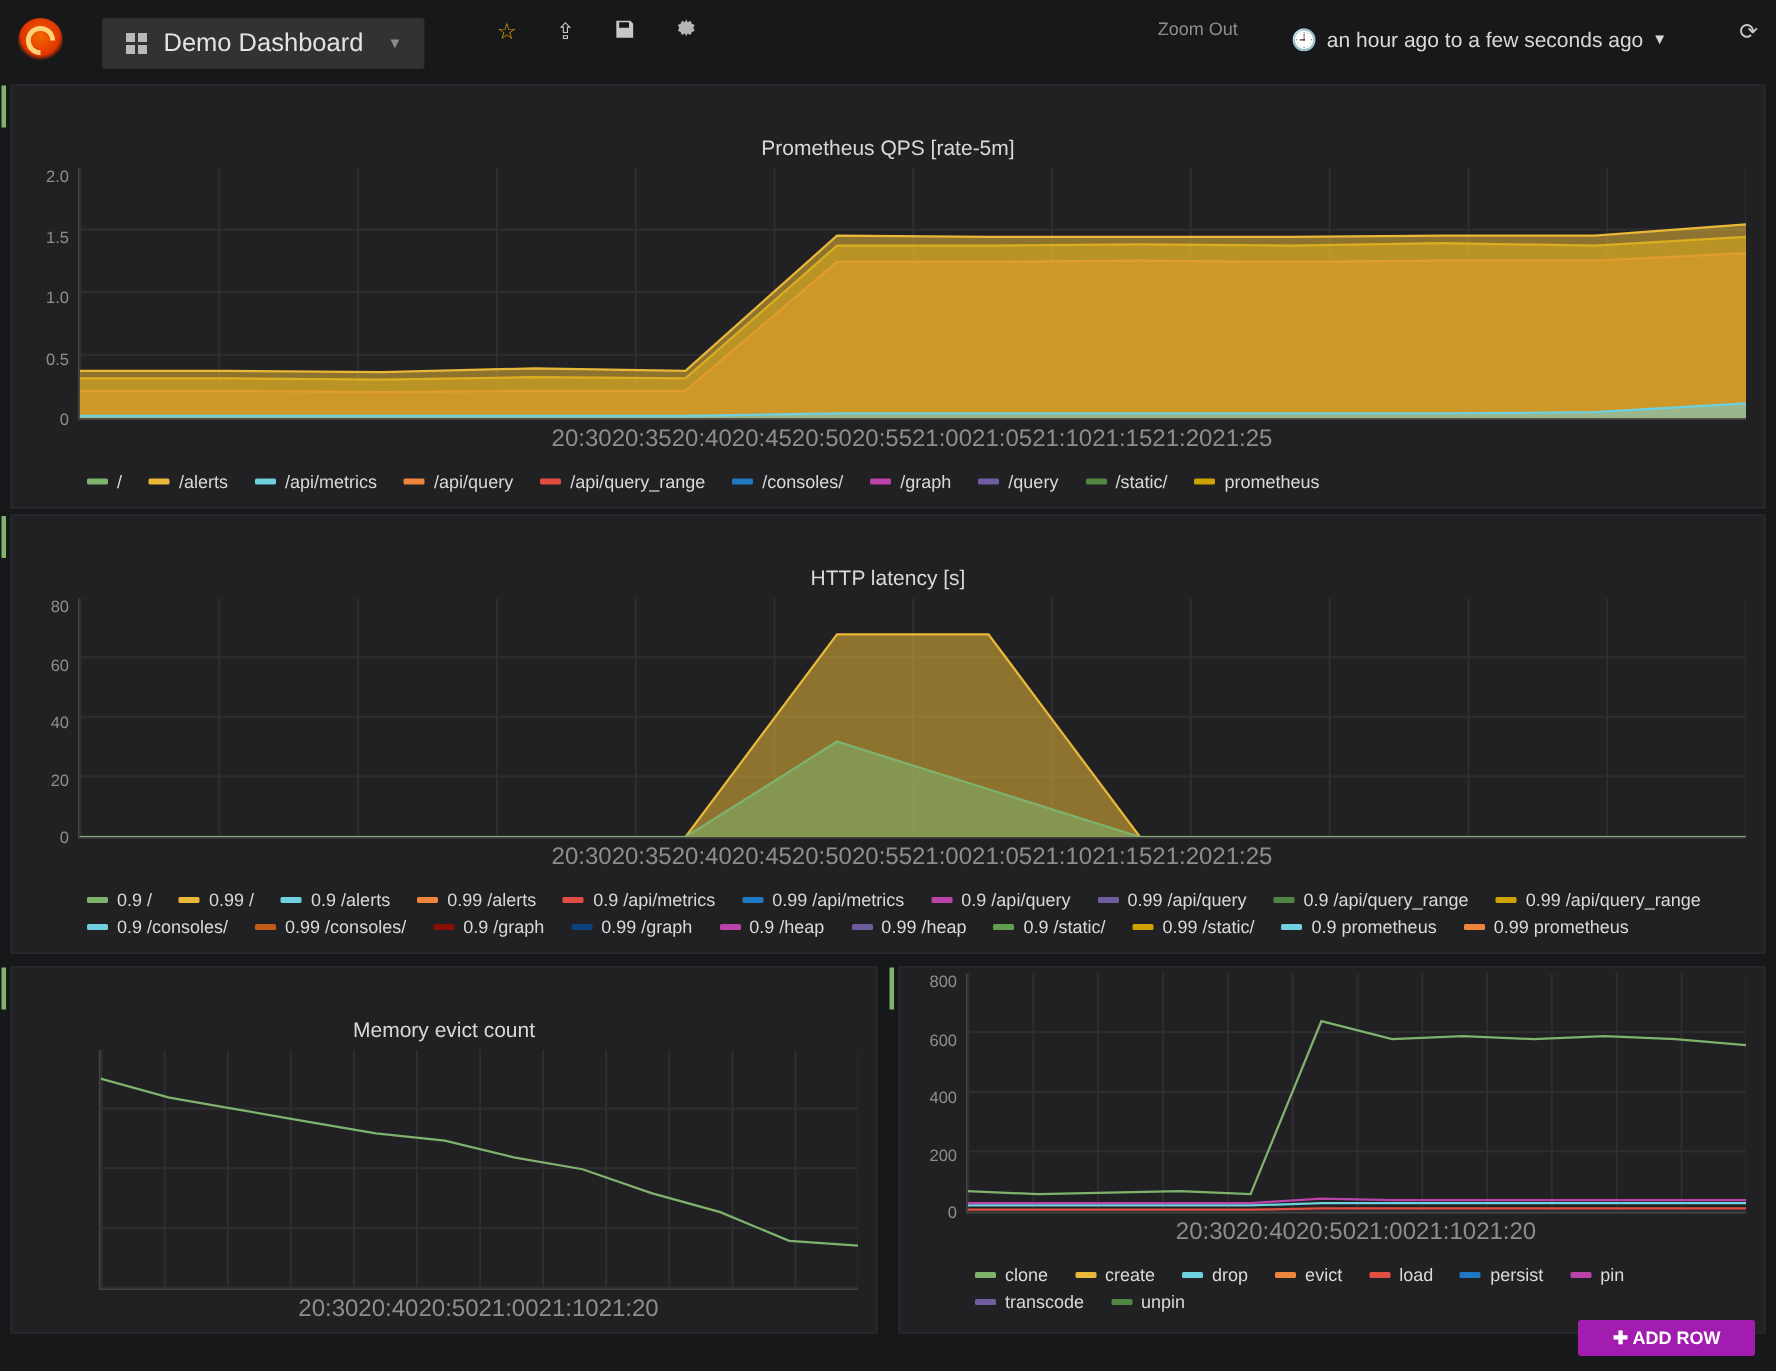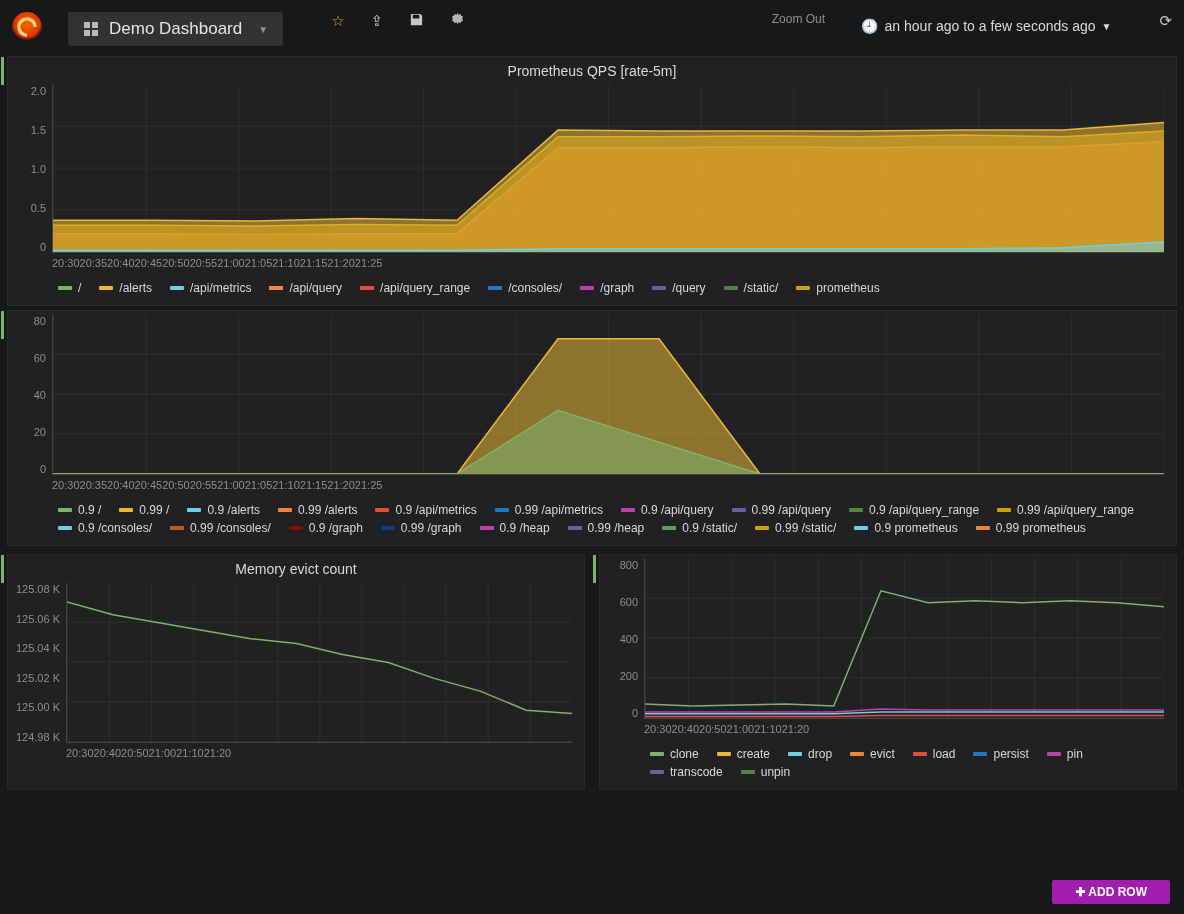--- a/index.html
+++ b/index.html
@@ -63,28 +63,29 @@
   left: -7px; top: 0;
   width: 3px; height: 28px;
   background: #7eb26d;
 }
 .panel-title {
   text-align: center;
   color: #d8d9da;
   font-size: 14px;
   font-weight: 500;
   padding: 6px 0 2px;
+  margin-top: 27px;
 }
 .chart-wrap { position: relative; padding: 4px 12px 6px 44px; }
 .chart-wrap.narrow { padding-left: 58px; }
 .yaxis { position: absolute; left: 0; top: 4px; bottom: 22px; width: 42px;
   display:flex; flex-direction:column; justify-content:space-between; align-items:flex-end;
   color:#8e8e8e; font-size:11px; padding-right:4px;}
 .yaxis.narrow { width: 56px; }
-.xaxis { display:flex; justify-content:flex-start; color:#8e8e8e; font-size:11px; padding: 4px 0 0; }
+.xaxis { display:flex; justify-content:center; color:#8e8e8e; font-size:16px; padding: 4px 0 0; }
 .plot {
   height: 168px;
   border-left: 1px solid #444;
   border-bottom: 1px solid #444;
   background-image: linear-gradient(to top, #2e2e31 1px, transparent 1px),
                     linear-gradient(to right, #2e2e31 1px, transparent 1px);
   background-size: 100% 25%, 8.33% 100%;
   position: relative;
   overflow: hidden;
 }
@@ -235,20 +236,21 @@
         <span>/static/</span>
       </div>
       <div class="legend-item">
         <span class="swatch" style="background: rgb(204, 163, 0);"></span>
         <span>prometheus</span>
       </div>
     </div>
 </div>
 
 <div class="panel">
+  <div class="panel-title">HTTP latency [s]</div>
   <div class="chart-wrap">
     <div class="yaxis">
         <span>80</span>
         <span>60</span>
         <span>40</span>
         <span>20</span>
         <span>0</span>
       </div>
     <div class="plot h160"><svg width="1111" height="159" class="area">
           <path d="M0,159 L0,159 L101,159 L202,159 L303,159 L404,159 L505,23.849999999999994 L606,23.849999999999994 L707,159 L808,159 L909,159 L1010,159 L1111,159 L1111,159 Z" class="fill" fill="#eab839"></path>
@@ -352,28 +354,20 @@
         <span class="swatch" style="background: rgb(239, 132, 60);"></span>
         <span>0.99 prometheus</span>
       </div>
     </div>
 </div>
 
 <div class="row2">
   <div class="panel">
     <div class="panel-title">Memory evict count</div>
     <div class="chart-wrap narrow">
-      <div class="yaxis narrow">
-          <span>125.08 K</span>
-          <span>125.06 K</span>
-          <span>125.04 K</span>
-          <span>125.02 K</span>
-          <span>125.00 K</span>
-          <span>124.98 K</span>
-        </div>
       <div class="plot h160"><svg width="505" height="159" class="area">
             <path d="M0,19.080000000001803L45.909090909090914,31.799999999995478L91.81818181818183,39.7499999999887L137.72727272727272,47.70000000000452L183.63636363636365,55.64999999999773L229.54545454545453,60.4199999999982L275.45454545454544,71.55000000000678L321.3636363636364,79.5L367.2727272727273,95.40000000000904L413.1818181818182,108.1200000000027L459.09090909090907,127.20000000000452L505,130.3799999999973" class="line" stroke="#7eb26d"></path>
           </svg></div>
       <div class="xaxis">
           <span>20:30</span>
           <span>20:40</span>
           <span>20:50</span>
           <span>21:00</span>
           <span>21:10</span>
           <span>21:20</span>

